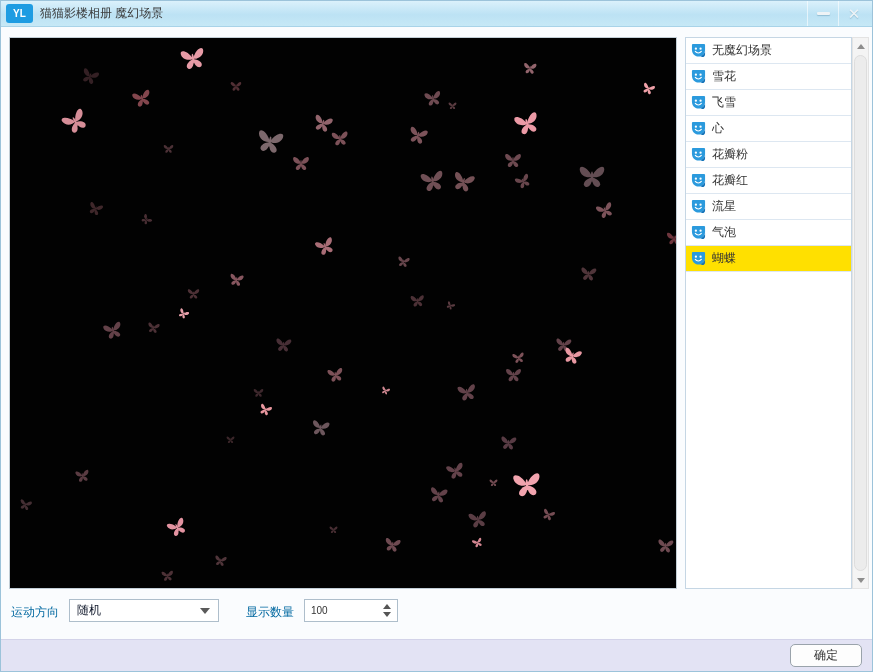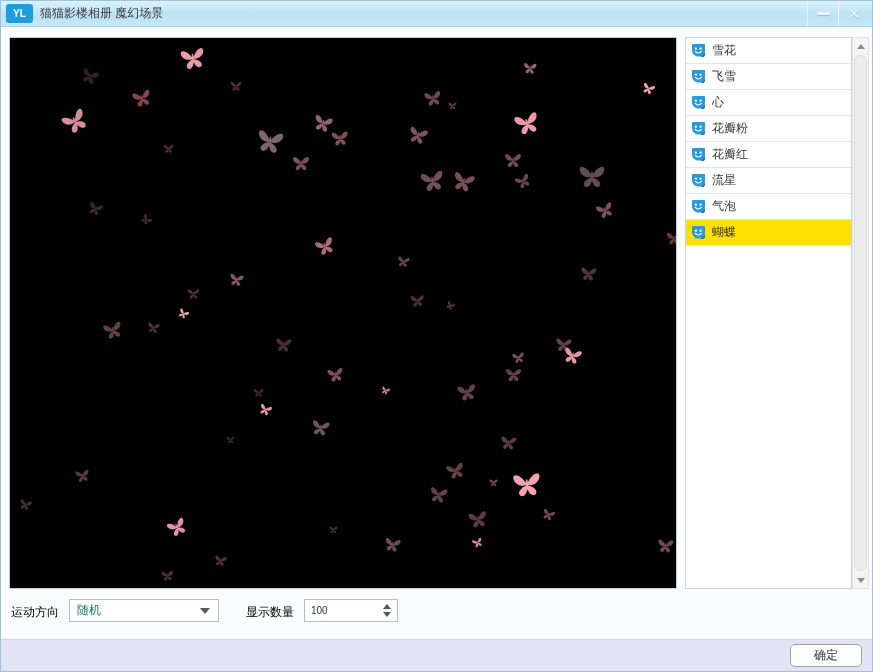--- a/index.html
+++ b/index.html
@@ -36,25 +36,25 @@
   .scrollbar{position:absolute;left:851px;top:36px;width:17px;height:552px;background:#f4f4f4;
     border:1px solid #e3e3e3;box-sizing:border-box;}
   .sb-btn{position:absolute;left:0;width:15px;height:16px;display:flex;align-items:center;justify-content:center;}
   .sb-btn.up{top:0;} .sb-btn.down{bottom:0;}
   .tri-up{width:0;height:0;border-left:4px solid transparent;border-right:4px solid transparent;border-bottom:5px solid #8d8d8d;}
   .tri-down{width:0;height:0;border-left:4px solid transparent;border-right:4px solid transparent;border-top:5px solid #8d8d8d;}
   .sb-thumb{position:absolute;left:1px;top:17px;width:13px;height:516px;background:#ececec;border:1px solid #dddddd;border-radius:7px;box-sizing:border-box;}
 
   
   .controls{position:absolute;left:0;top:598px;width:680px;height:26px;}
-  .lbl{position:absolute;top:5px;font-size:12px;color:#000000;}
+  .lbl{position:absolute;top:5px;font-size:12px;color:#0369a1;}
   .lbl.direction{left:10px;} .lbl.count{left:245px;}
   .dropdown{position:absolute;left:68px;top:0;width:150px;height:23px;border:1px solid #aebecb;background:#fff;
     box-sizing:border-box;display:flex;align-items:center;justify-content:space-between;padding:0 8px 0 7px;
-    font-size:12px;color:#0f766e;cursor:default;}
+    font-size:12px;color:#0f172a;cursor:default;}
   .caret{width:0;height:0;border-left:5px solid transparent;border-right:5px solid transparent;border-top:6px solid #5a5a5a;}
   .spinner{position:absolute;left:303px;top:0;width:94px;height:23px;border:1px solid #aebecb;background:#fff;
     box-sizing:border-box;display:flex;align-items:center;}
   .spin-input{border:none;outline:none;flex:1;min-width:0;font-size:10px;color:#333;padding:0 0 0 6px;
     background:transparent;font-family:inherit;height:100%;}
   .spin-btns{display:flex;flex-direction:column;gap:3px;padding-right:6px;align-items:center;}
   .tri-up.small{border-left:4px solid transparent;border-right:4px solid transparent;border-bottom:5px solid #555;}
   .tri-down.small{border-left:4px solid transparent;border-right:4px solid transparent;border-top:5px solid #555;}
 
   
@@ -524,20 +524,30 @@
 
   <div class="scene-list" id="sceneList">
       <div class="scene-row">
         <svg width="15" height="15" viewBox="0 0 16 16">
           <path d="M2 1 h12 a1 1 0 0 1 1 1 v5 c0 4.2-2.6 7.5-7 7.5 S1 11.2 1 7 V2 a1 1 0 0 1 1-1 z" fill="#2b9add"></path>
           <path d="M10 14 c3-1 5-3 5-6 l0 4 a3 3 0 0 1 -3 3 z" fill="#1272b8"></path>
           <circle cx="5.2" cy="6" r="1.2" fill="#fff"></circle>
           <circle cx="10.2" cy="6" r="1.2" fill="#fff"></circle>
           <path d="M4.6 9 c1.7 2.2 4.7 2.2 6.4 0" stroke="#fff" stroke-width="1.3" fill="none" stroke-linecap="round"></path>
         </svg>
+        <span class="scene-label">无魔幻场景</span>
+      </div>
+      <div class="scene-row">
+        <svg width="15" height="15" viewBox="0 0 16 16">
+          <path d="M2 1 h12 a1 1 0 0 1 1 1 v5 c0 4.2-2.6 7.5-7 7.5 S1 11.2 1 7 V2 a1 1 0 0 1 1-1 z" fill="#2b9add"></path>
+          <path d="M10 14 c3-1 5-3 5-6 l0 4 a3 3 0 0 1 -3 3 z" fill="#1272b8"></path>
+          <circle cx="5.2" cy="6" r="1.2" fill="#fff"></circle>
+          <circle cx="10.2" cy="6" r="1.2" fill="#fff"></circle>
+          <path d="M4.6 9 c1.7 2.2 4.7 2.2 6.4 0" stroke="#fff" stroke-width="1.3" fill="none" stroke-linecap="round"></path>
+        </svg>
         <span class="scene-label">雪花</span>
       </div>
       <div class="scene-row">
         <svg width="15" height="15" viewBox="0 0 16 16">
           <path d="M2 1 h12 a1 1 0 0 1 1 1 v5 c0 4.2-2.6 7.5-7 7.5 S1 11.2 1 7 V2 a1 1 0 0 1 1-1 z" fill="#2b9add"></path>
           <path d="M10 14 c3-1 5-3 5-6 l0 4 a3 3 0 0 1 -3 3 z" fill="#1272b8"></path>
           <circle cx="5.2" cy="6" r="1.2" fill="#fff"></circle>
           <circle cx="10.2" cy="6" r="1.2" fill="#fff"></circle>
           <path d="M4.6 9 c1.7 2.2 4.7 2.2 6.4 0" stroke="#fff" stroke-width="1.3" fill="none" stroke-linecap="round"></path>
         </svg>

